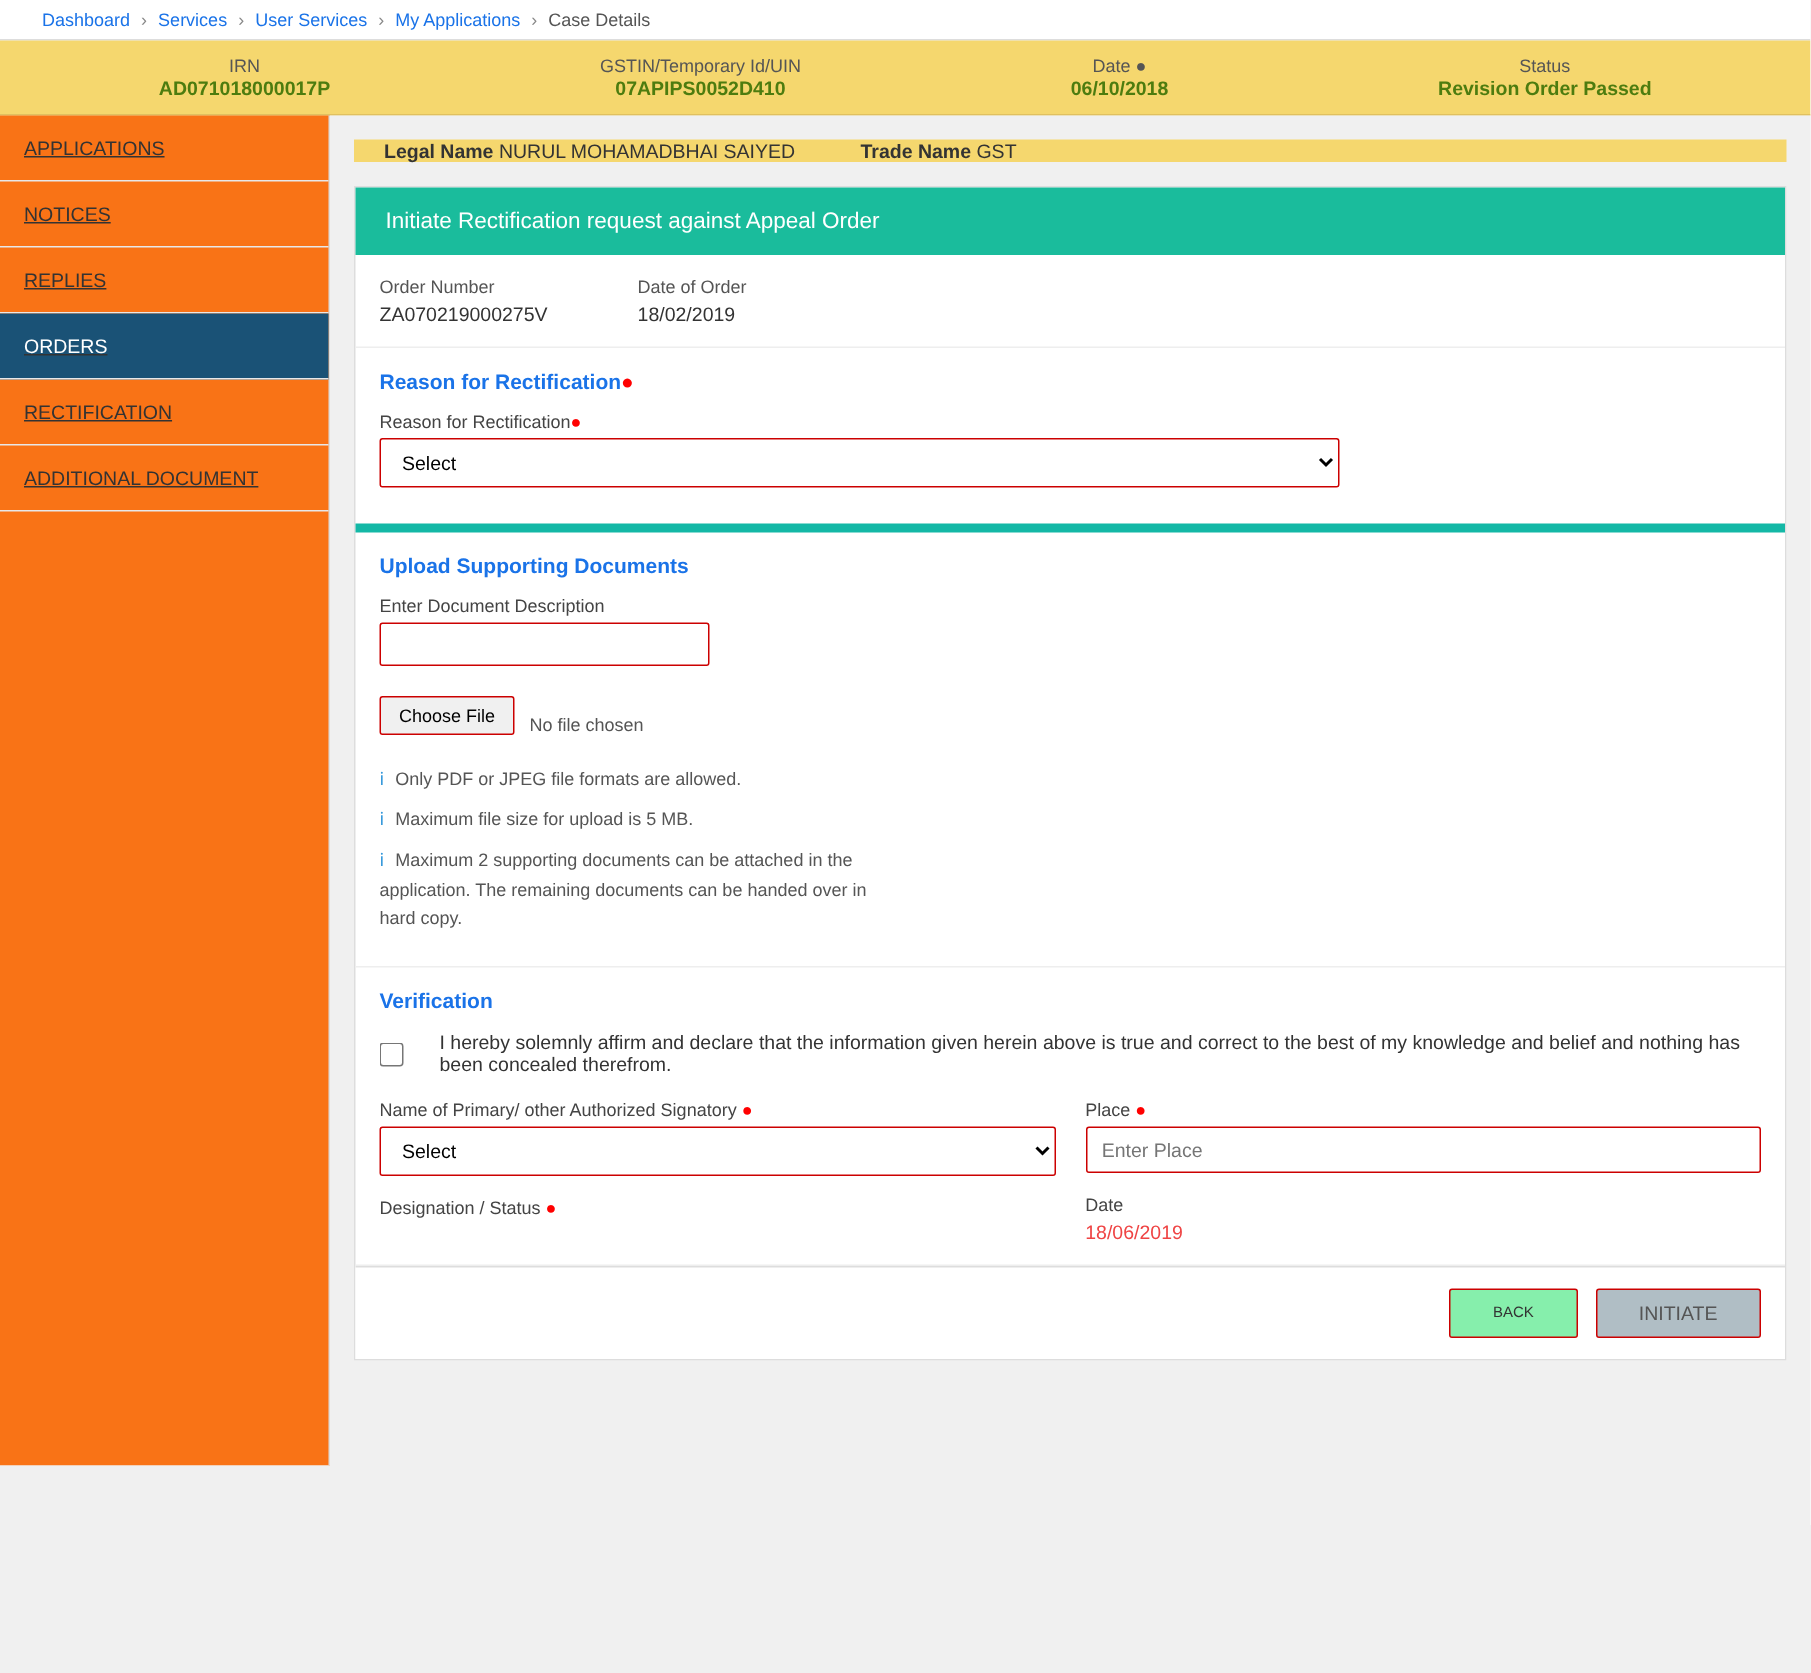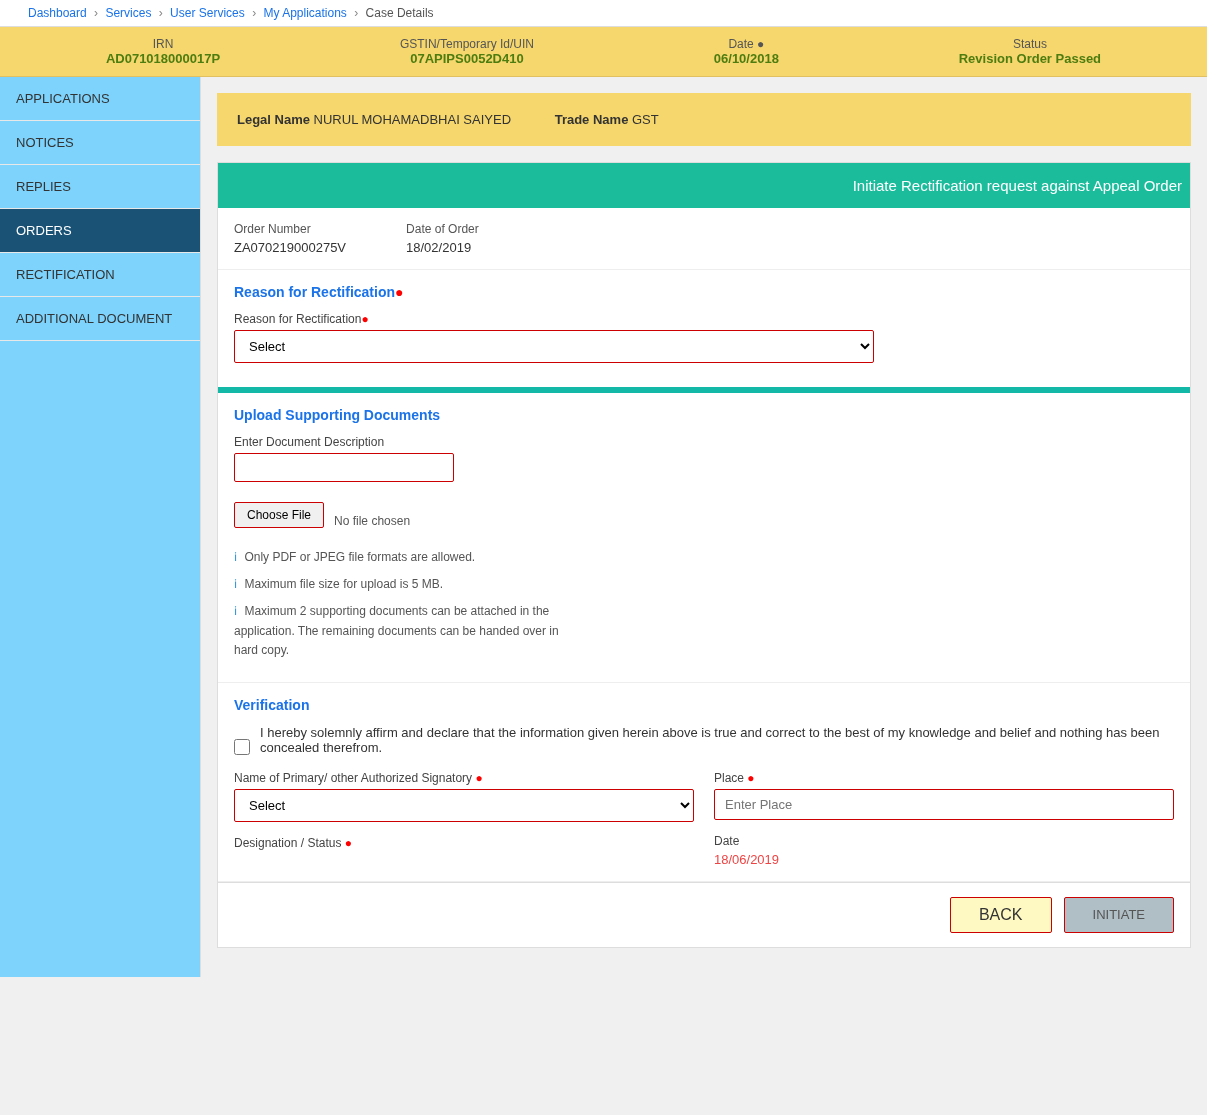--- a/index.html
+++ b/index.html
@@ -38,24 +38,25 @@
     }
 
     
     .main-layout {
       display: flex;
       min-height: 900px;
     }
 
     
     .sidebar {
-      width: 201px;
-      background: #7dd3fc;
+      width: 220px;
+      background: #f97316;
       border-right: 1px solid #ddd;
       flex-shrink: 0;
+      text-decoration: underline;
     }
     .sidebar-item {
       padding: 14px 16px;
       border-bottom: 1px solid #e8e8e8;
       cursor: pointer;
       font-size: 13px;
       color: #333;
       text-transform: uppercase;
       font-weight: 500;
     }
@@ -67,35 +68,34 @@
     
     .content {
       flex: 1;
       padding: 16px;
       background: #f0f0f0;
     }
 
     
     .legal-bar {
       background: #f5d76e;
-      padding: 19px 20px;
+      padding: 0 20px;
       margin-bottom: 16px;
       font-size: 13px;
     }
     .legal-bar span { margin-right: 40px; }
 
     
     .teal-header {
       background: #1abc9c;
       color: #fff;
-      padding: 14px 8px;
+      padding: 14px 20px;
       font-size: 15px;
       font-weight: 500;
       margin-bottom: 0;
-      text-align: right;
     }
 
     
     .form-container {
       background: #fff;
       border: 1px solid #ddd;
     }
 
     
     .mandatory-note {
@@ -208,22 +208,22 @@
       border-bottom: 1px solid #eee;
     }
     .verification-title {
       font-size: 14px;
       color: #1a73e8;
       font-weight: bold;
       margin-bottom: 12px;
     }
     .verification-declaration {
       display: flex;
-      align-items: flex-end;
-      gap: 10px;
+      align-items: center;
+      gap: 24px;
       margin-bottom: 16px;
       font-size: 13px;
       color: #333;
     }
     .verification-declaration input[type=checkbox] {
       margin-top: 2px;
       width: 16px;
       height: 16px;
       border: 2px solid #c00;
       flex-shrink: 0;
@@ -263,23 +263,23 @@
       background: #fff;
       border-top: 1px solid #ddd;
       padding: 14px 16px;
       display: flex;
       justify-content: flex-end;
       gap: 12px;
     }
     .btn-back {
       padding: 8px 28px;
       border: 1px solid #c00;
-      background: #fef9c3;
+      background: #86efac;
       color: #333;
-      font-size: 16px;
+      font-size: 10px;
       cursor: pointer;
       border-radius: 2px;
     }
     .btn-initiate {
       padding: 8px 28px;
       border: 1px solid #c00;
       background: #b0bec5;
       color: #555;
       font-size: 13px;
       cursor: pointer;

